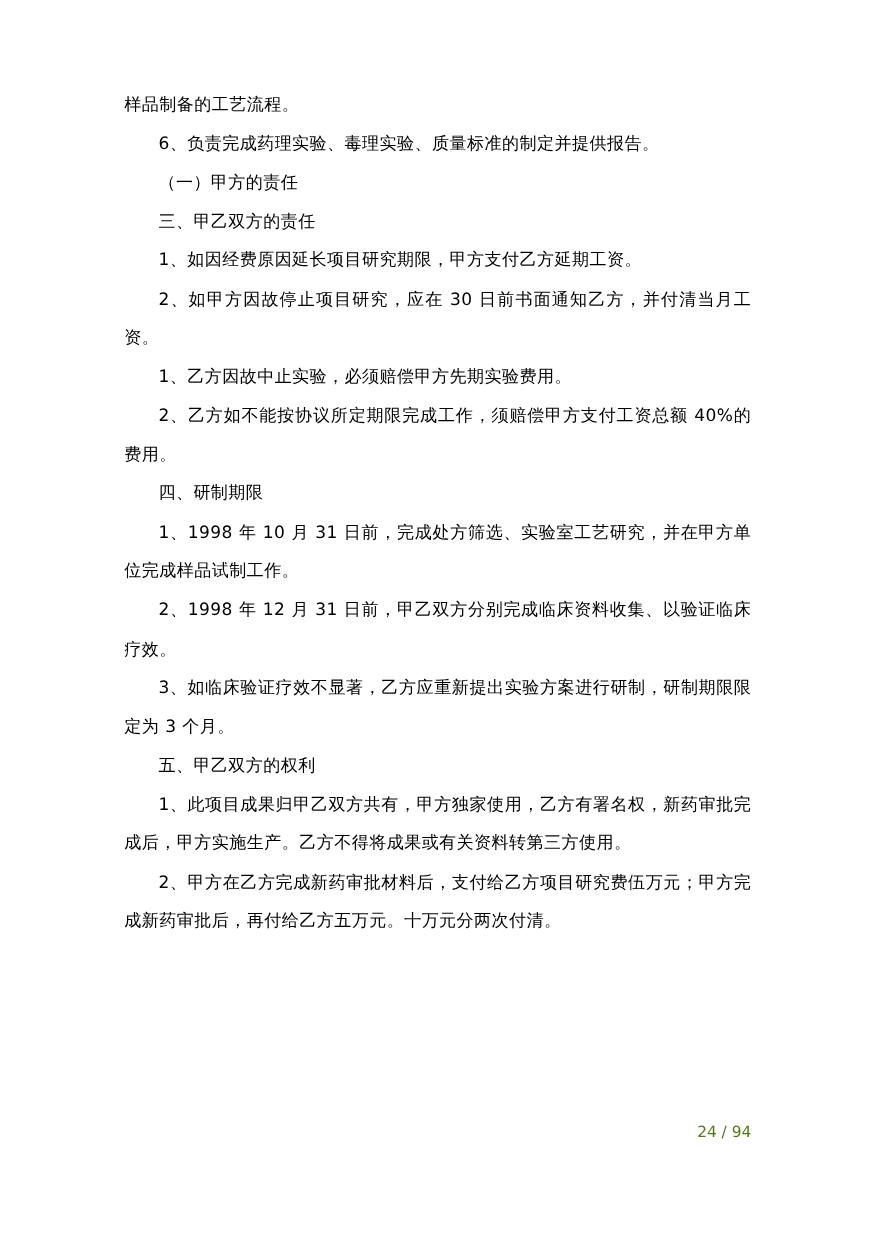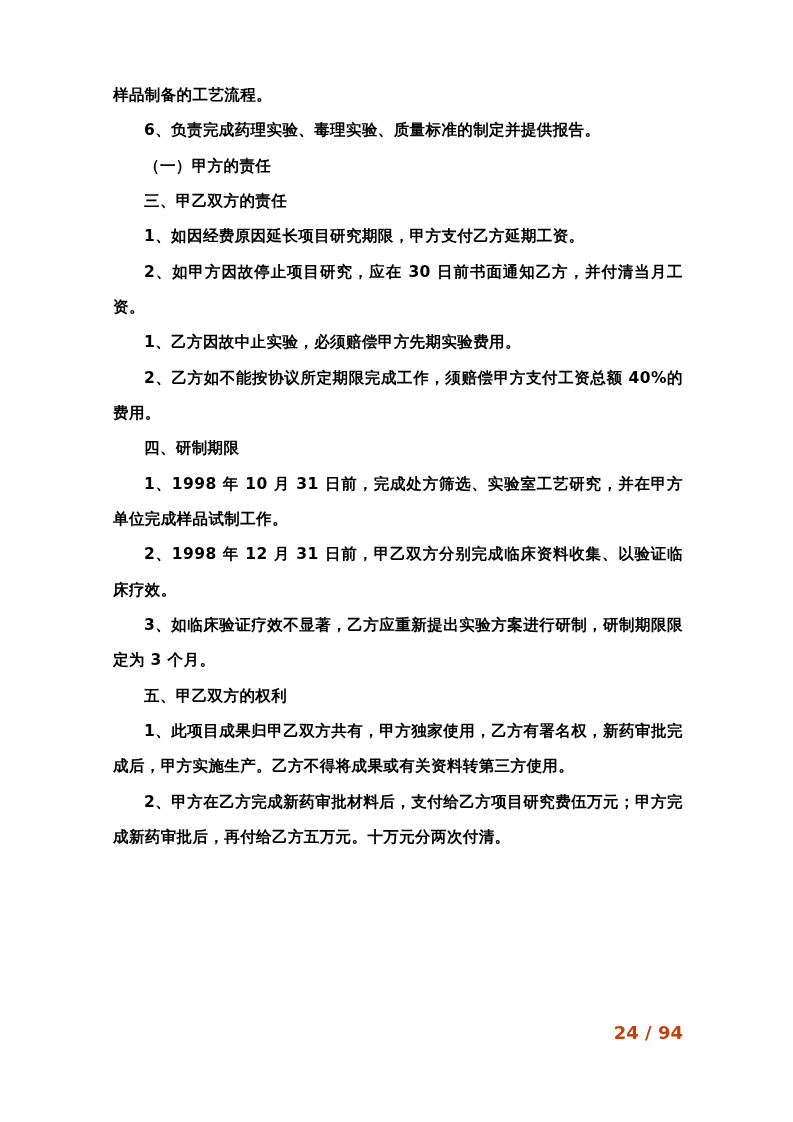--- a/index.html
+++ b/index.html
@@ -18,39 +18,39 @@
   }
   .content {
     position: absolute;
     left: 113px;
     top: 78px;
     width: 570px;
   }
   .para {
     font-family: "DejaVu Sans", "Liberation Sans", sans-serif;
     font-size: 15.5px;
-    font-weight: bold;
+    font-weight: normal;
     color: #000000;
     line-height: 2.28;
     letter-spacing: 0.4px;
     text-align: justify;
     margin: 0;
     white-space: pre-wrap;
   }
   .indent {
     text-indent: 31px;
   }
   .page-number {
     position: absolute;
     right: 110px;
     top: 1022px;
     font-family: "DejaVu Sans", "Liberation Sans", sans-serif;
-    font-size: 18px;
-    font-weight: bold;
-    color: #c2410c;
+    font-size: 14px;
+    font-weight: normal;
+    color: #4d7c0f;
   }
 </style>
 </head>
 <body>
 
 <div class="page">
   <div class="content">
     <p class="para">样品制备的工艺流程。</p>
     <p class="para indent">6、负责完成药理实验、毒理实验、质量标准的制定并提供报告。</p>
     <p class="para indent">（一）甲方的责任</p>

